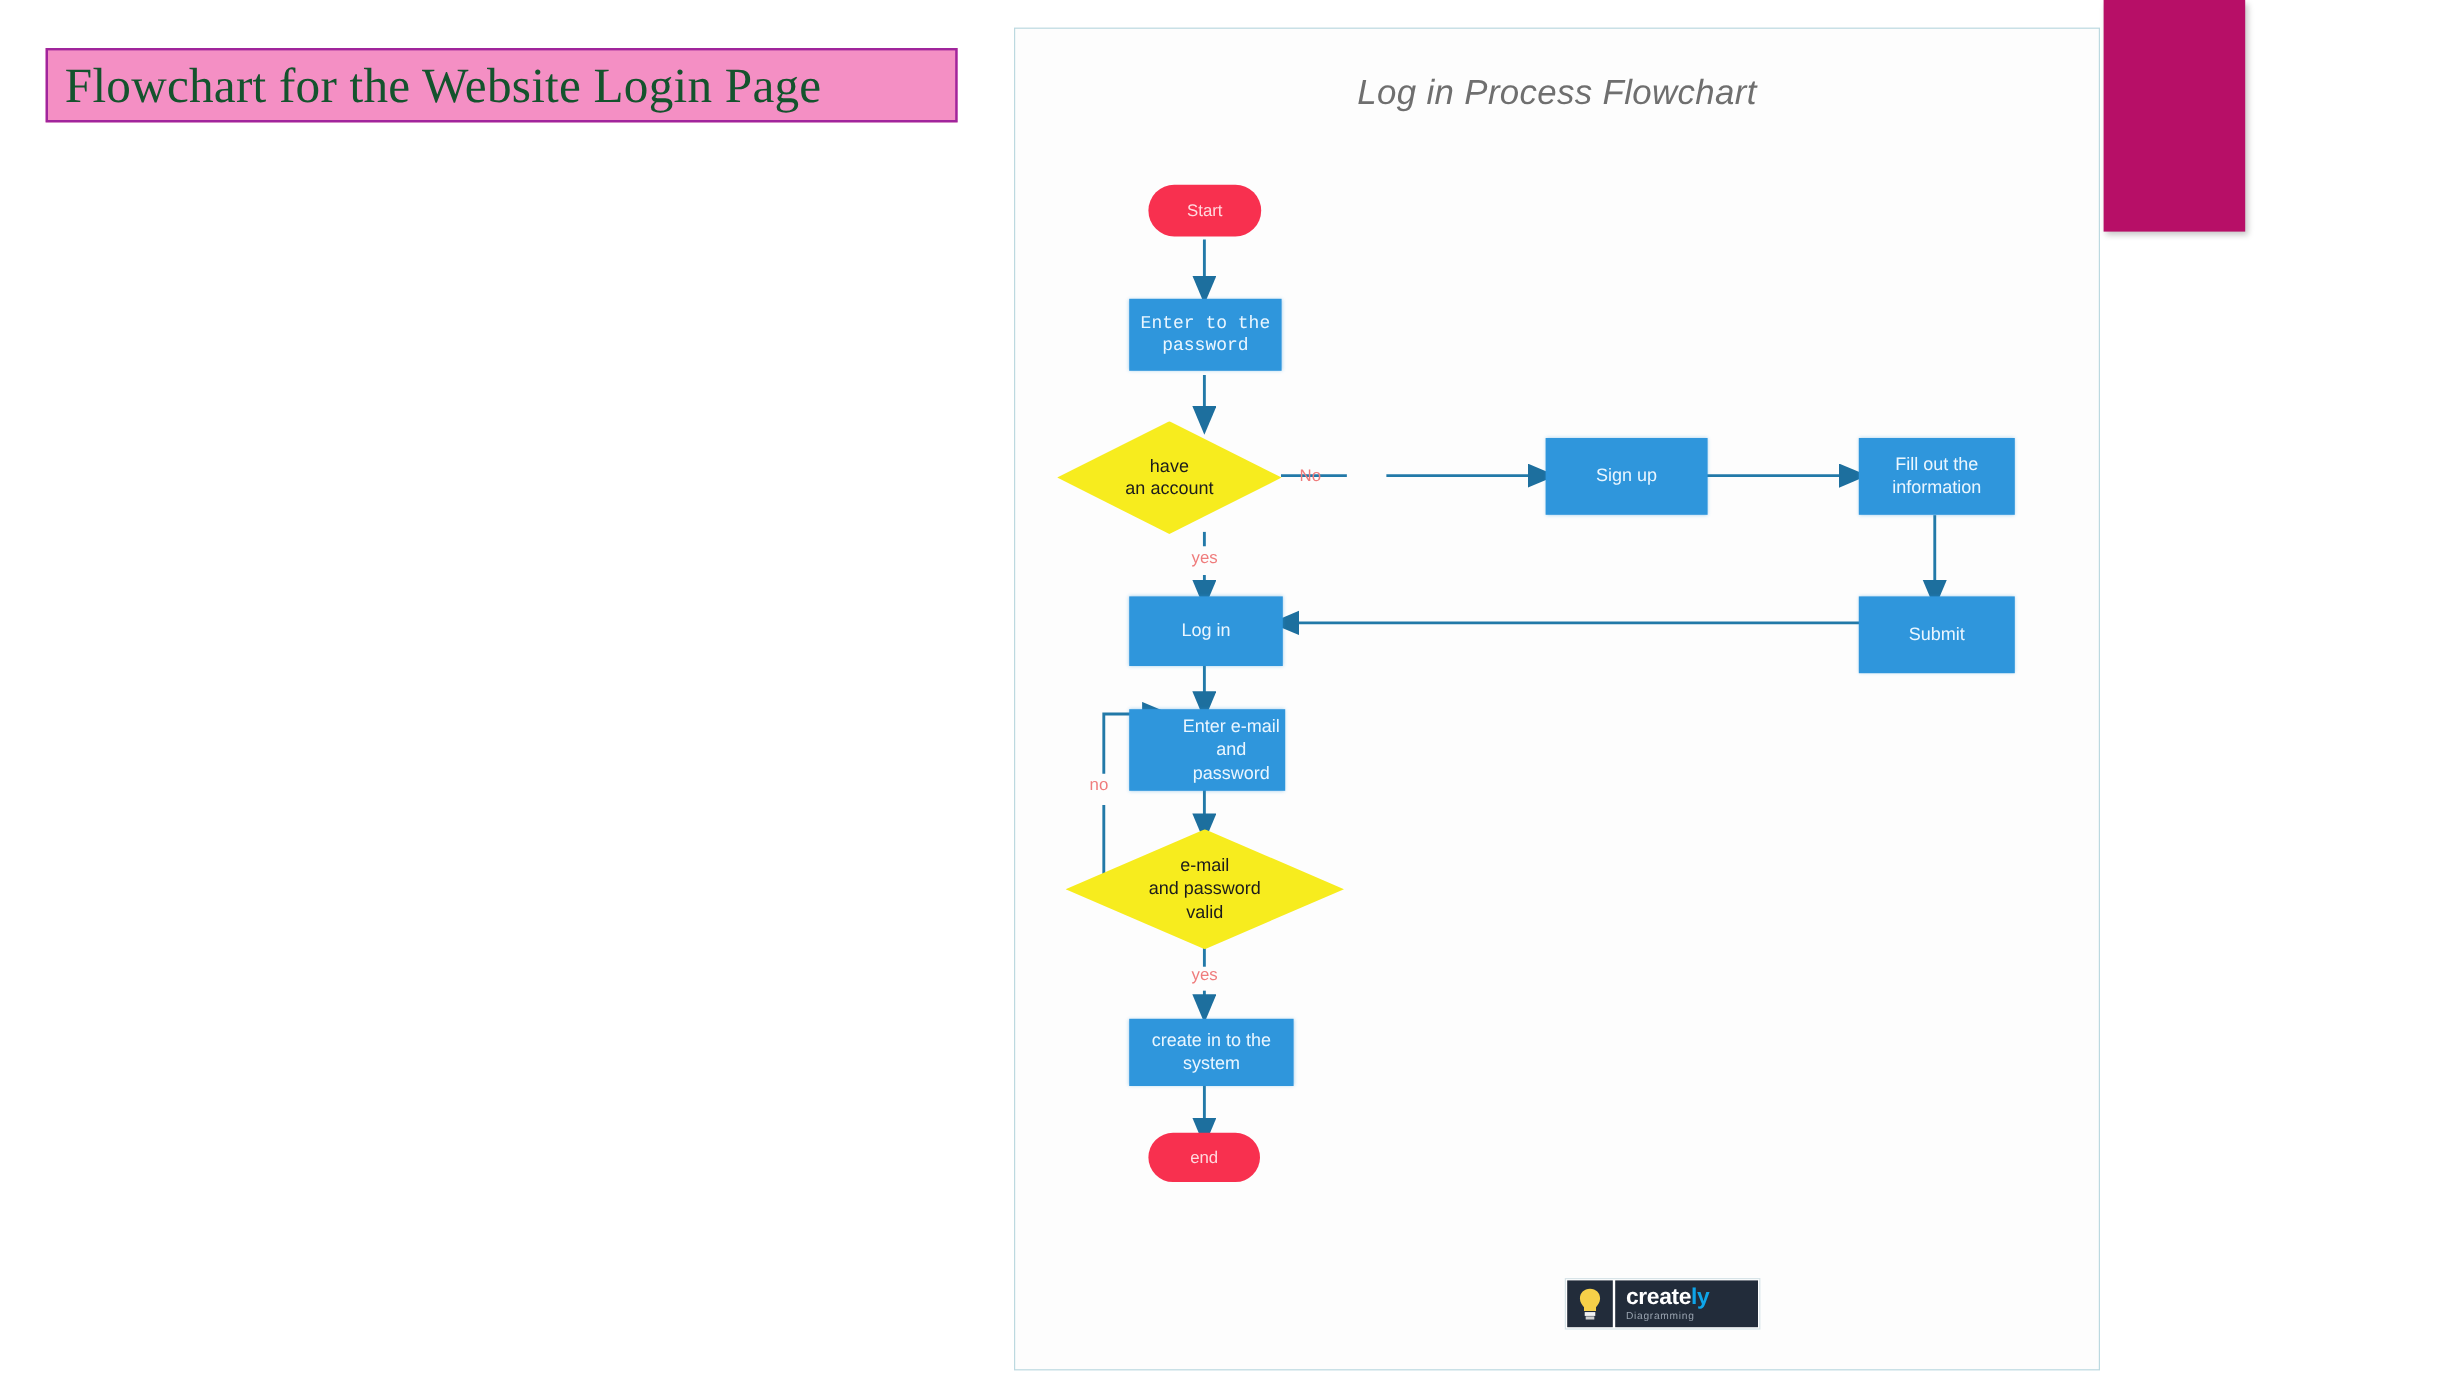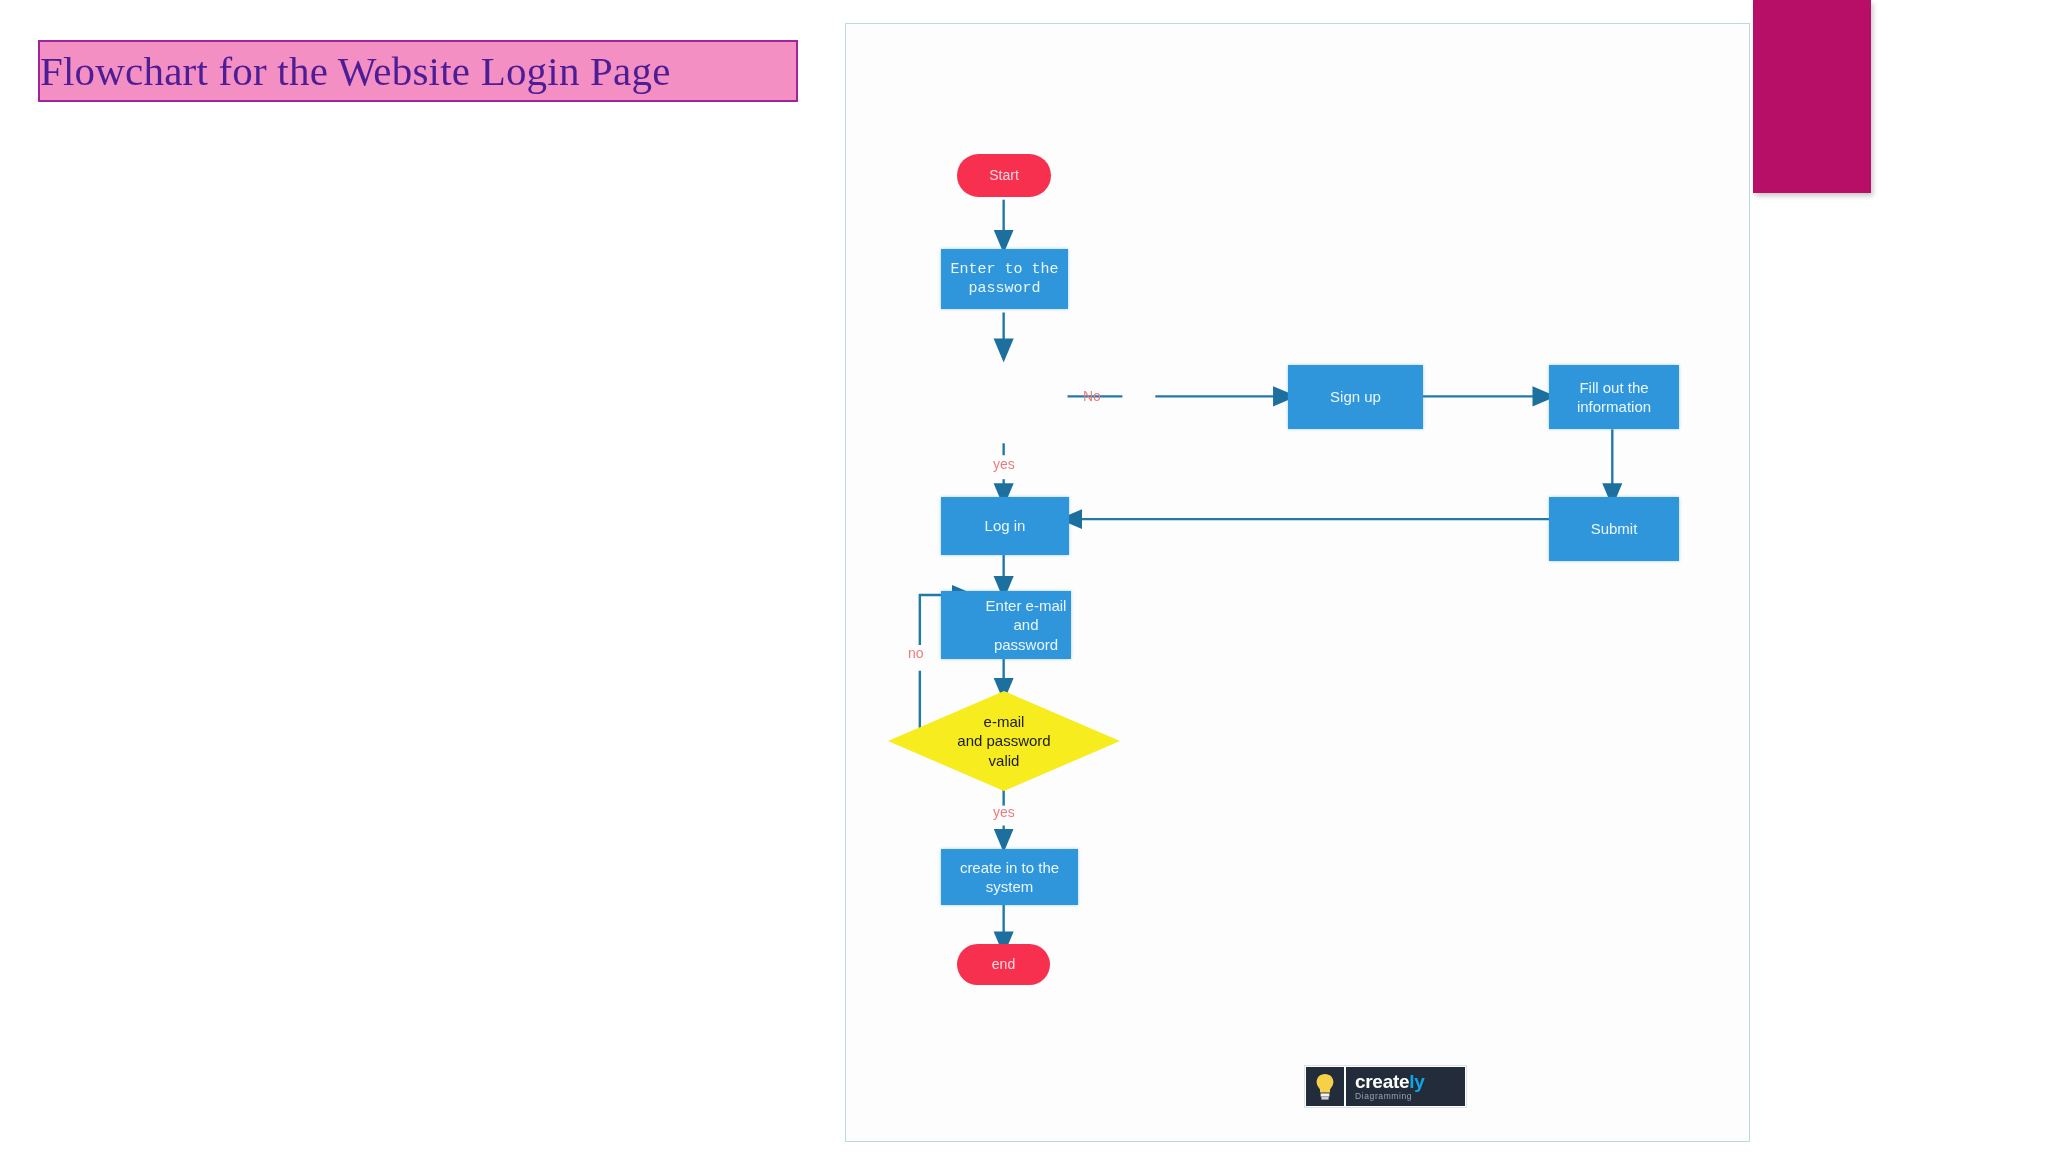--- a/index.html
+++ b/index.html
@@ -24,21 +24,22 @@
     height: 62px;
     background: #f48fc4;
     border: 2px solid #a0259c;
     box-sizing: border-box;
     display: flex;
     align-items: center;
   }
   #slide-title-text {
     font-family: "Liberation Serif", serif;
     font-size: 41px;
-    color: #4c1d95;
+    color: #14532d;
+    padding-left: 14px;
     letter-spacing: 0.2px;
     white-space: nowrap;
   }
 
   
   #deco-block {
     position: absolute;
     left: 1753px;
     top: 0px;
     width: 118px;
@@ -172,20 +173,21 @@
 <body>
 
 <div id="slide-title-box">
   <div id="slide-title-text">Flowchart for the Website Login Page</div>
 </div>
 
 <div id="deco-block"></div>
 
 <div id="diagram-frame">
 
+  <div id="diagram-title">Log in Process Flowchart</div>
 
   <svg id="diagram-canvas" viewBox="0 0 905 1119" preserveAspectRatio="none">
     <defs>
       <marker id="ah" markerWidth="10" markerHeight="10" refX="5" refY="4.2" orient="auto" markerUnits="strokeWidth">
         <path d="M0,0 L10,4.2 L0,8.4 z" fill="#1d6f9e"></path>
       </marker>
     </defs>
     <g stroke="#2279a8" stroke-width="2.4" fill="none">
       
       <line x1="158" y1="176" x2="158" y2="218" marker-end="url(#ah)"></line>
@@ -222,20 +224,29 @@
     <span>Start</span>
   </div>
 
   <div class="node node-process" style="left:95px; top:225px; width:127px; height:60px;font-family:Liberation Mono, monospace;">
     <div>
       <div>Enter to the</div>
       <div>password</div>
     </div>
   </div>
 
+  <div class="node node-decision" style="left:35px; top:327px; width:187px; height:94px;">
+    <svg class="diamond-shape" viewBox="0 0 187 94" preserveAspectRatio="none">
+      <polygon points="93.5,0 187,47 93.5,94 0,47" fill="#f7ec1e"></polygon>
+    </svg>
+    <div class="decision-label">
+      <div>have</div>
+      <div>an account</div>
+    </div>
+  </div>
 
   <div class="node node-process" style="left:442px; top:341px; width:135px; height:64px;">
     <span>Sign up</span>
   </div>
 
   <div class="node node-process" style="left:703px; top:341px; width:130px; height:64px;">
     <div>
       <div>Fill out the</div>
       <div>information</div>
     </div>

